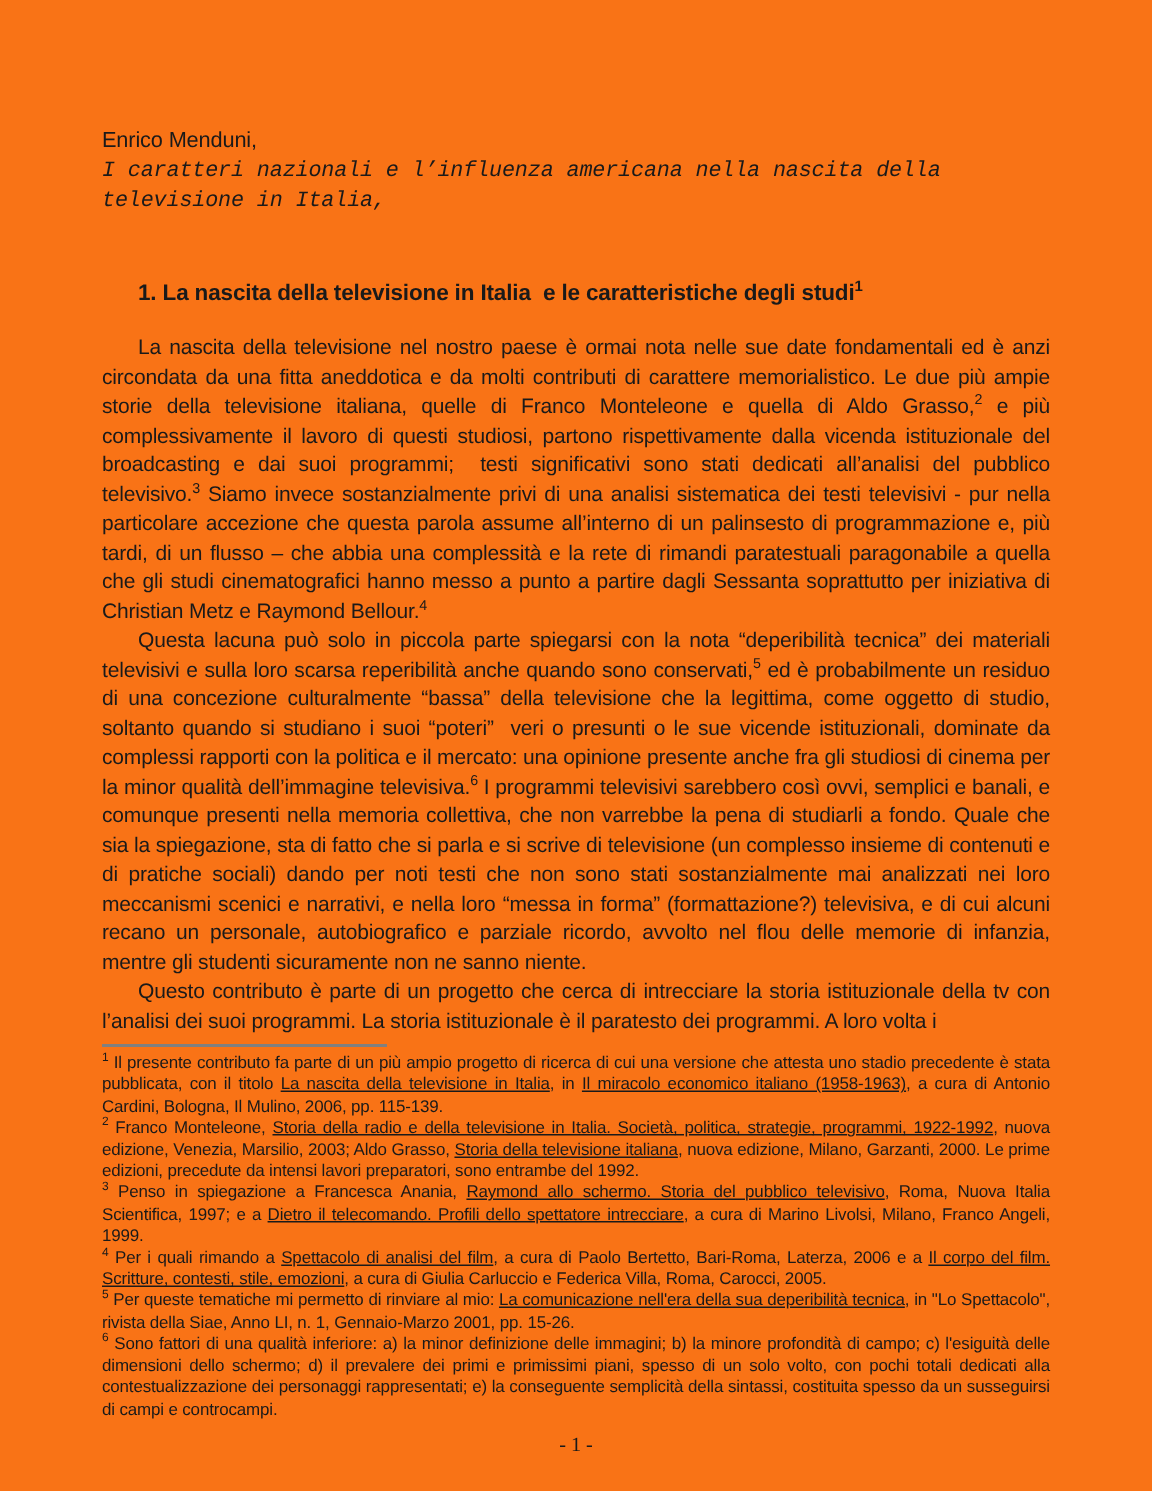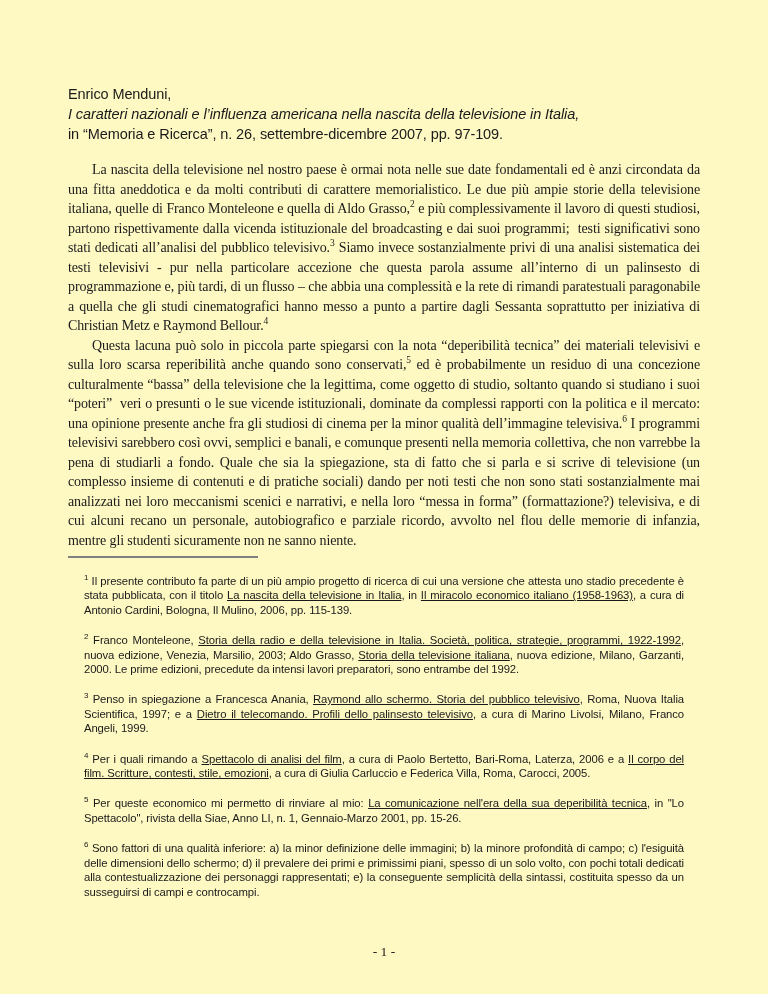--- a/index.html
+++ b/index.html
@@ -1,56 +1,55 @@
 <!DOCTYPE html>
 <html lang="it"><head>
 <meta charset="utf-8">
 <style>
   html, body { margin: 0; padding: 0; background: #ffffff; }
   .page {
     position: relative;
     width: 768px;
     height: 994px;
     margin: 0 auto;
-    background: #fef9c3;
+    background: #f97316;
     box-sizing: border-box;
     padding: 84px 68px 0 68px;
     display: flex;
     flex-direction: column;
     font-family: "Liberation Sans", sans-serif;
     color: #1a1a1a;
     overflow: hidden;
   }
   .doc-header p { margin: 0; font-size: 14.5px; line-height: 20px; letter-spacing: -0.1px; }
-  .italic { font-style: italic; }
+  .italic { font-style: italic; font-family: Liberation Mono, monospace; }
   .heading {
     margin: 42px 0 0 0;
     padding-left: 24px;
     font-size: 15px;
     line-height: 20px;
     font-weight: 700;
     letter-spacing: -0.1px;
   }
   .heading sup { font-size: 10px; }
   .body { margin-top: 16px; }
   .par {
     margin: 0;
     font-size: 14px;
     line-height: 19.5px;
     text-align: justify;
     text-indent: 24px;
     letter-spacing: -0.12px;
-    font-family: Liberation Serif, serif;
   }
   sup { line-height: 0; vertical-align: super; }
   .par sup { font-size: 9.5px; }
   .footnotes { margin-top: 6px; }
   .fn-rule { width: 190px; border-top: 2px solid #808080; margin: 0 0 4px 0; }
   .fn {
-    margin: 16px;
+    margin: 0;
     font-size: 11.3px;
     line-height: 14.4px;
     text-align: justify;
     letter-spacing: -0.1px;
   }
   .fn sup { font-size: 8px; }
   .u { text-decoration: underline; }
   .page-footer {
     margin-top: auto;
     text-align: center;
@@ -61,36 +60,37 @@
   }
 </style>
 </head>
 <body>
 
 <div class="page">
 
   <header class="doc-header">
     <p>Enrico Menduni,</p>
     <p class="italic">I caratteri nazionali e l’influenza americana nella nascita della televisione in Italia,</p>
-    <p>in “Memoria e Ricerca”, n. 26, settembre-dicembre 2007, pp. 97-109.</p>
   </header>
 
+  <h1 class="heading"><span>1. La nascita della televisione in Italia &nbsp;e le caratteristiche degli studi</span><sup>1</sup></h1>
 
   <main class="body">
     <p class="par"><span>La nascita della televisione nel nostro paese è ormai nota nelle sue date fondamentali ed è anzi circondata da una fitta aneddotica e da molti contributi di carattere memorialistico. Le due più ampie storie della televisione italiana, quelle di Franco Monteleone e quella di Aldo Grasso,</span><sup>2</sup><span> e più complessivamente il lavoro di questi studiosi, partono rispettivamente dalla vicenda istituzionale del broadcasting e dai suoi programmi; &nbsp;testi significativi sono stati dedicati all’analisi del pubblico televisivo.</span><sup>3</sup><span> Siamo invece sostanzialmente privi di una analisi sistematica dei testi televisivi - pur nella particolare accezione che questa parola assume all’interno di un palinsesto di programmazione e, più tardi, di un flusso – che abbia una complessità e la rete di rimandi paratestuali paragonabile a quella che gli studi cinematografici hanno messo a punto a partire dagli Sessanta soprattutto per iniziativa di Christian Metz e Raymond Bellour.</span><sup>4</sup></p>
     <p class="par"><span>Questa lacuna può solo in piccola parte spiegarsi con la nota “deperibilità tecnica” dei materiali televisivi e sulla loro scarsa reperibilità anche quando sono conservati,</span><sup>5</sup><span> ed è probabilmente un residuo di una concezione culturalmente “bassa” della televisione che la legittima, come oggetto di studio, soltanto quando si studiano i suoi “poteri” &nbsp;veri o presunti o le sue vicende istituzionali, dominate da complessi rapporti con la politica e il mercato: una opinione presente anche fra gli studiosi di cinema per la minor qualità dell’immagine televisiva.</span><sup>6</sup><span> I programmi televisivi sarebbero così ovvi, semplici e banali, e comunque presenti nella memoria collettiva, che non varrebbe la pena di studiarli a fondo. Quale che sia la spiegazione, sta di fatto che si parla e si scrive di televisione (un complesso insieme di contenuti e di pratiche sociali) dando per noti testi che non sono stati sostanzialmente mai analizzati nei loro meccanismi scenici e narrativi, e nella loro “messa in forma” (formattazione?) televisiva, e di cui alcuni recano un personale, autobiografico e parziale ricordo, avvolto nel flou delle memorie di infanzia, mentre gli studenti sicuramente non ne sanno niente.</span></p>
+    <p class="par"><span>Questo contributo è parte di un progetto che cerca di intrecciare la storia istituzionale della tv con l’analisi dei suoi programmi. La storia istituzionale è il paratesto dei programmi. A loro volta i</span></p>
   </main>
 
   <section class="footnotes">
     <div class="fn-rule"></div>
     <p class="fn"><sup>1</sup><span> Il presente contributo fa parte di un più ampio progetto di ricerca di cui una versione che attesta uno stadio precedente è stata pubblicata, con il titolo </span><span class="u">La nascita della televisione in Italia</span><span>, in </span><span class="u">Il miracolo economico italiano (1958-1963)</span><span>, a cura di Antonio Cardini, Bologna, Il Mulino, 2006, pp. 115-139.</span></p>
     <p class="fn"><sup>2</sup><span> Franco Monteleone, </span><span class="u">Storia della radio e della televisione in Italia. Società, politica, strategie, programmi, 1922-1992</span><span>, nuova edizione, Venezia, Marsilio, 2003; Aldo Grasso, </span><span class="u">Storia della televisione italiana</span><span>, nuova edizione, Milano, Garzanti, 2000. Le prime edizioni, precedute da intensi lavori preparatori, sono entrambe del 1992.</span></p>
-    <p class="fn"><sup>3</sup><span> Penso in spiegazione a Francesca Anania, </span><span class="u">Raymond allo schermo. Storia del pubblico televisivo</span><span>, Roma, Nuova Italia Scientifica, 1997; e a </span><span class="u">Dietro il telecomando. Profili dello palinsesto televisivo</span><span>, a cura di Marino Livolsi, Milano, Franco Angeli, 1999.</span></p>
+    <p class="fn"><sup>3</sup><span> Penso in spiegazione a Francesca Anania, </span><span class="u">Raymond allo schermo. Storia del pubblico televisivo</span><span>, Roma, Nuova Italia Scientifica, 1997; e a </span><span class="u">Dietro il telecomando. Profili dello spettatore intrecciare</span><span>, a cura di Marino Livolsi, Milano, Franco Angeli, 1999.</span></p>
     <p class="fn"><sup>4</sup><span> Per i quali rimando a </span><span class="u">Spettacolo di analisi del film</span><span>, a cura di Paolo Bertetto, Bari-Roma, Laterza, 2006 e a </span><span class="u">Il corpo del film. Scritture, contesti, stile, emozioni</span><span>, a cura di Giulia Carluccio e Federica Villa, Roma, Carocci, 2005.</span></p>
-    <p class="fn"><sup>5</sup><span> Per queste economico mi permetto di rinviare al mio: </span><span class="u">La comunicazione nell'era della sua deperibilità tecnica</span><span>, in "Lo Spettacolo", rivista della Siae, Anno LI, n. 1, Gennaio-Marzo 2001, pp. 15-26.</span></p>
+    <p class="fn"><sup>5</sup><span> Per queste tematiche mi permetto di rinviare al mio: </span><span class="u">La comunicazione nell'era della sua deperibilità tecnica</span><span>, in "Lo Spettacolo", rivista della Siae, Anno LI, n. 1, Gennaio-Marzo 2001, pp. 15-26.</span></p>
     <p class="fn"><sup>6</sup><span> Sono fattori di una qualità inferiore: a) la minor definizione delle immagini; b) la minore profondità di campo; c) l'esiguità delle dimensioni dello schermo; d) il prevalere dei primi e primissimi piani, spesso di un solo volto, con pochi totali dedicati alla contestualizzazione dei personaggi rappresentati; e) la conseguente semplicità della sintassi, costituita spesso da un susseguirsi di campi e controcampi.</span></p>
   </section>
 
   <footer class="page-footer">
     <span>- 1 -</span>
   </footer>
 
 </div>
 
 </body></html>

